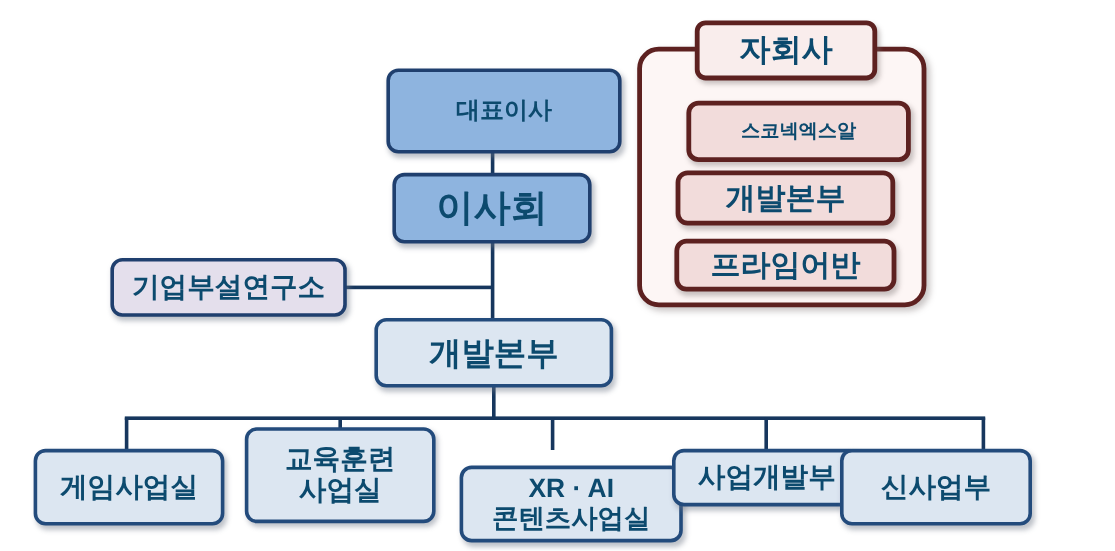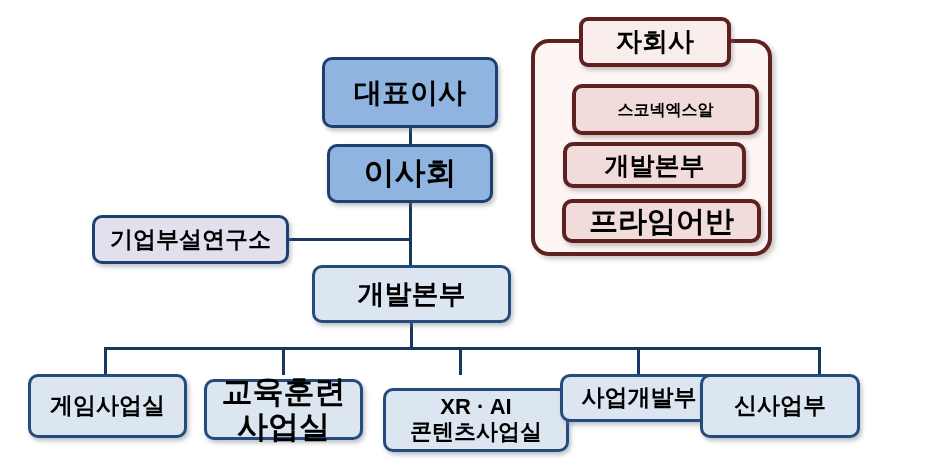--- a/index.html
+++ b/index.html
@@ -12,21 +12,21 @@
     overflow: hidden;
   }
   .box {
     position: absolute;
     box-sizing: border-box;
     display: flex;
     align-items: center;
     justify-content: center;
     text-align: center;
     font-weight: bold;
-    color: #000000;
+    color: #0c4a6e;
     white-space: pre-line;
     line-height: 1.12;
     z-index: 2;
   }
   .blue-strong {
     background: #8EB4DF;
     border: 3px solid #1F3F6E;
     border-radius: 10px;
     box-shadow: 2px 3px 4px rgba(110,120,135,0.45);
   }
@@ -80,43 +80,43 @@
   <div class="line" style="left:409px; top:201px; width:3px; height:66px;"></div>
   <div class="line" style="left:286px; top:238px; width:124px; height:3px;"></div>
   <div class="line" style="left:410px; top:321px; width:3px; height:28px;"></div>
   <div class="line" style="left:104px; top:347px; width:717px; height:3px;"></div>
   <div class="line" style="left:104px; top:348px; width:3px; height:27px;"></div>
   <div class="line" style="left:282px; top:348px; width:3px; height:27px;"></div>
   <div class="line" style="left:459px; top:348px; width:3px; height:27px;"></div>
   <div class="line" style="left:637px; top:348px; width:3px; height:27px;"></div>
   <div class="line" style="left:818px; top:348px; width:3px; height:27px;"></div>
 
-  <div class="box blue-strong" style="left:322px; top:57px; width:176px; height:71px; font-size:28px;">대표이사</div>
+  <div class="box blue-strong" style="left:322px; top:57px; width:196px; height:71px; font-size:20px;">대표이사</div>
 
   <div class="box blue-strong" style="left:327px; top:144px; width:166px; height:59px; font-size:31px;">이사회</div>
 
   <div class="box lavender" style="left:92px; top:215px; width:197px; height:49px; font-size:23px;">기업부설연구소</div>
 
   <div class="box blue-light" style="left:312px; top:265px; width:199px; height:58px; font-size:27px;">개발본부</div>
 
   <div class="box blue-light" style="left:28px; top:374px; width:159px; height:64px; font-size:23px;">게임사업실</div>
 
-  <div class="box blue-light" style="left:204px; top:379px; width:159px; height:61px; font-size:31px;">교육훈련
+  <div class="box blue-light" style="left:204px; top:356px; width:159px; height:80px; font-size:23px;">교육훈련
 사업실</div>
 
   <div class="box blue-light" style="left:383px; top:388px; width:186px; height:64px; font-size:22px;">XR · AI
 콘텐츠사업실</div>
 
   <div class="box blue-light" style="left:560px; top:374px; width:158px; height:48px; font-size:23px;">사업개발부</div>
 
   <div class="box blue-light" style="left:700px; top:374px; width:160px; height:64px; font-size:23px;">신사업부</div>
 
   <div class="maroon-container" style="left:531px; top:39px; width:241px; height:217px;"></div>
 
   <div class="box maroon-header" style="left:579px; top:17px; width:152px; height:50px; font-size:26px;">자회사</div>
 
   <div class="box maroon-item" style="left:572px; top:84px; width:187px; height:51px; font-size:16px;">스코넥엑스알</div>
 
   <div class="box maroon-item" style="left:563px; top:142px; width:183px; height:46px; font-size:25px;">개발본부</div>
 
-  <div class="box maroon-item" style="left:562px; top:199px; width:199px; height:44px; font-size:29px;text-align:right;">프라임어반</div>
+  <div class="box maroon-item" style="left:562px; top:199px; width:185px; height:44px; font-size:25px;text-align:right;">프라임어반</div>
 
 </div>
 
 </body></html>

